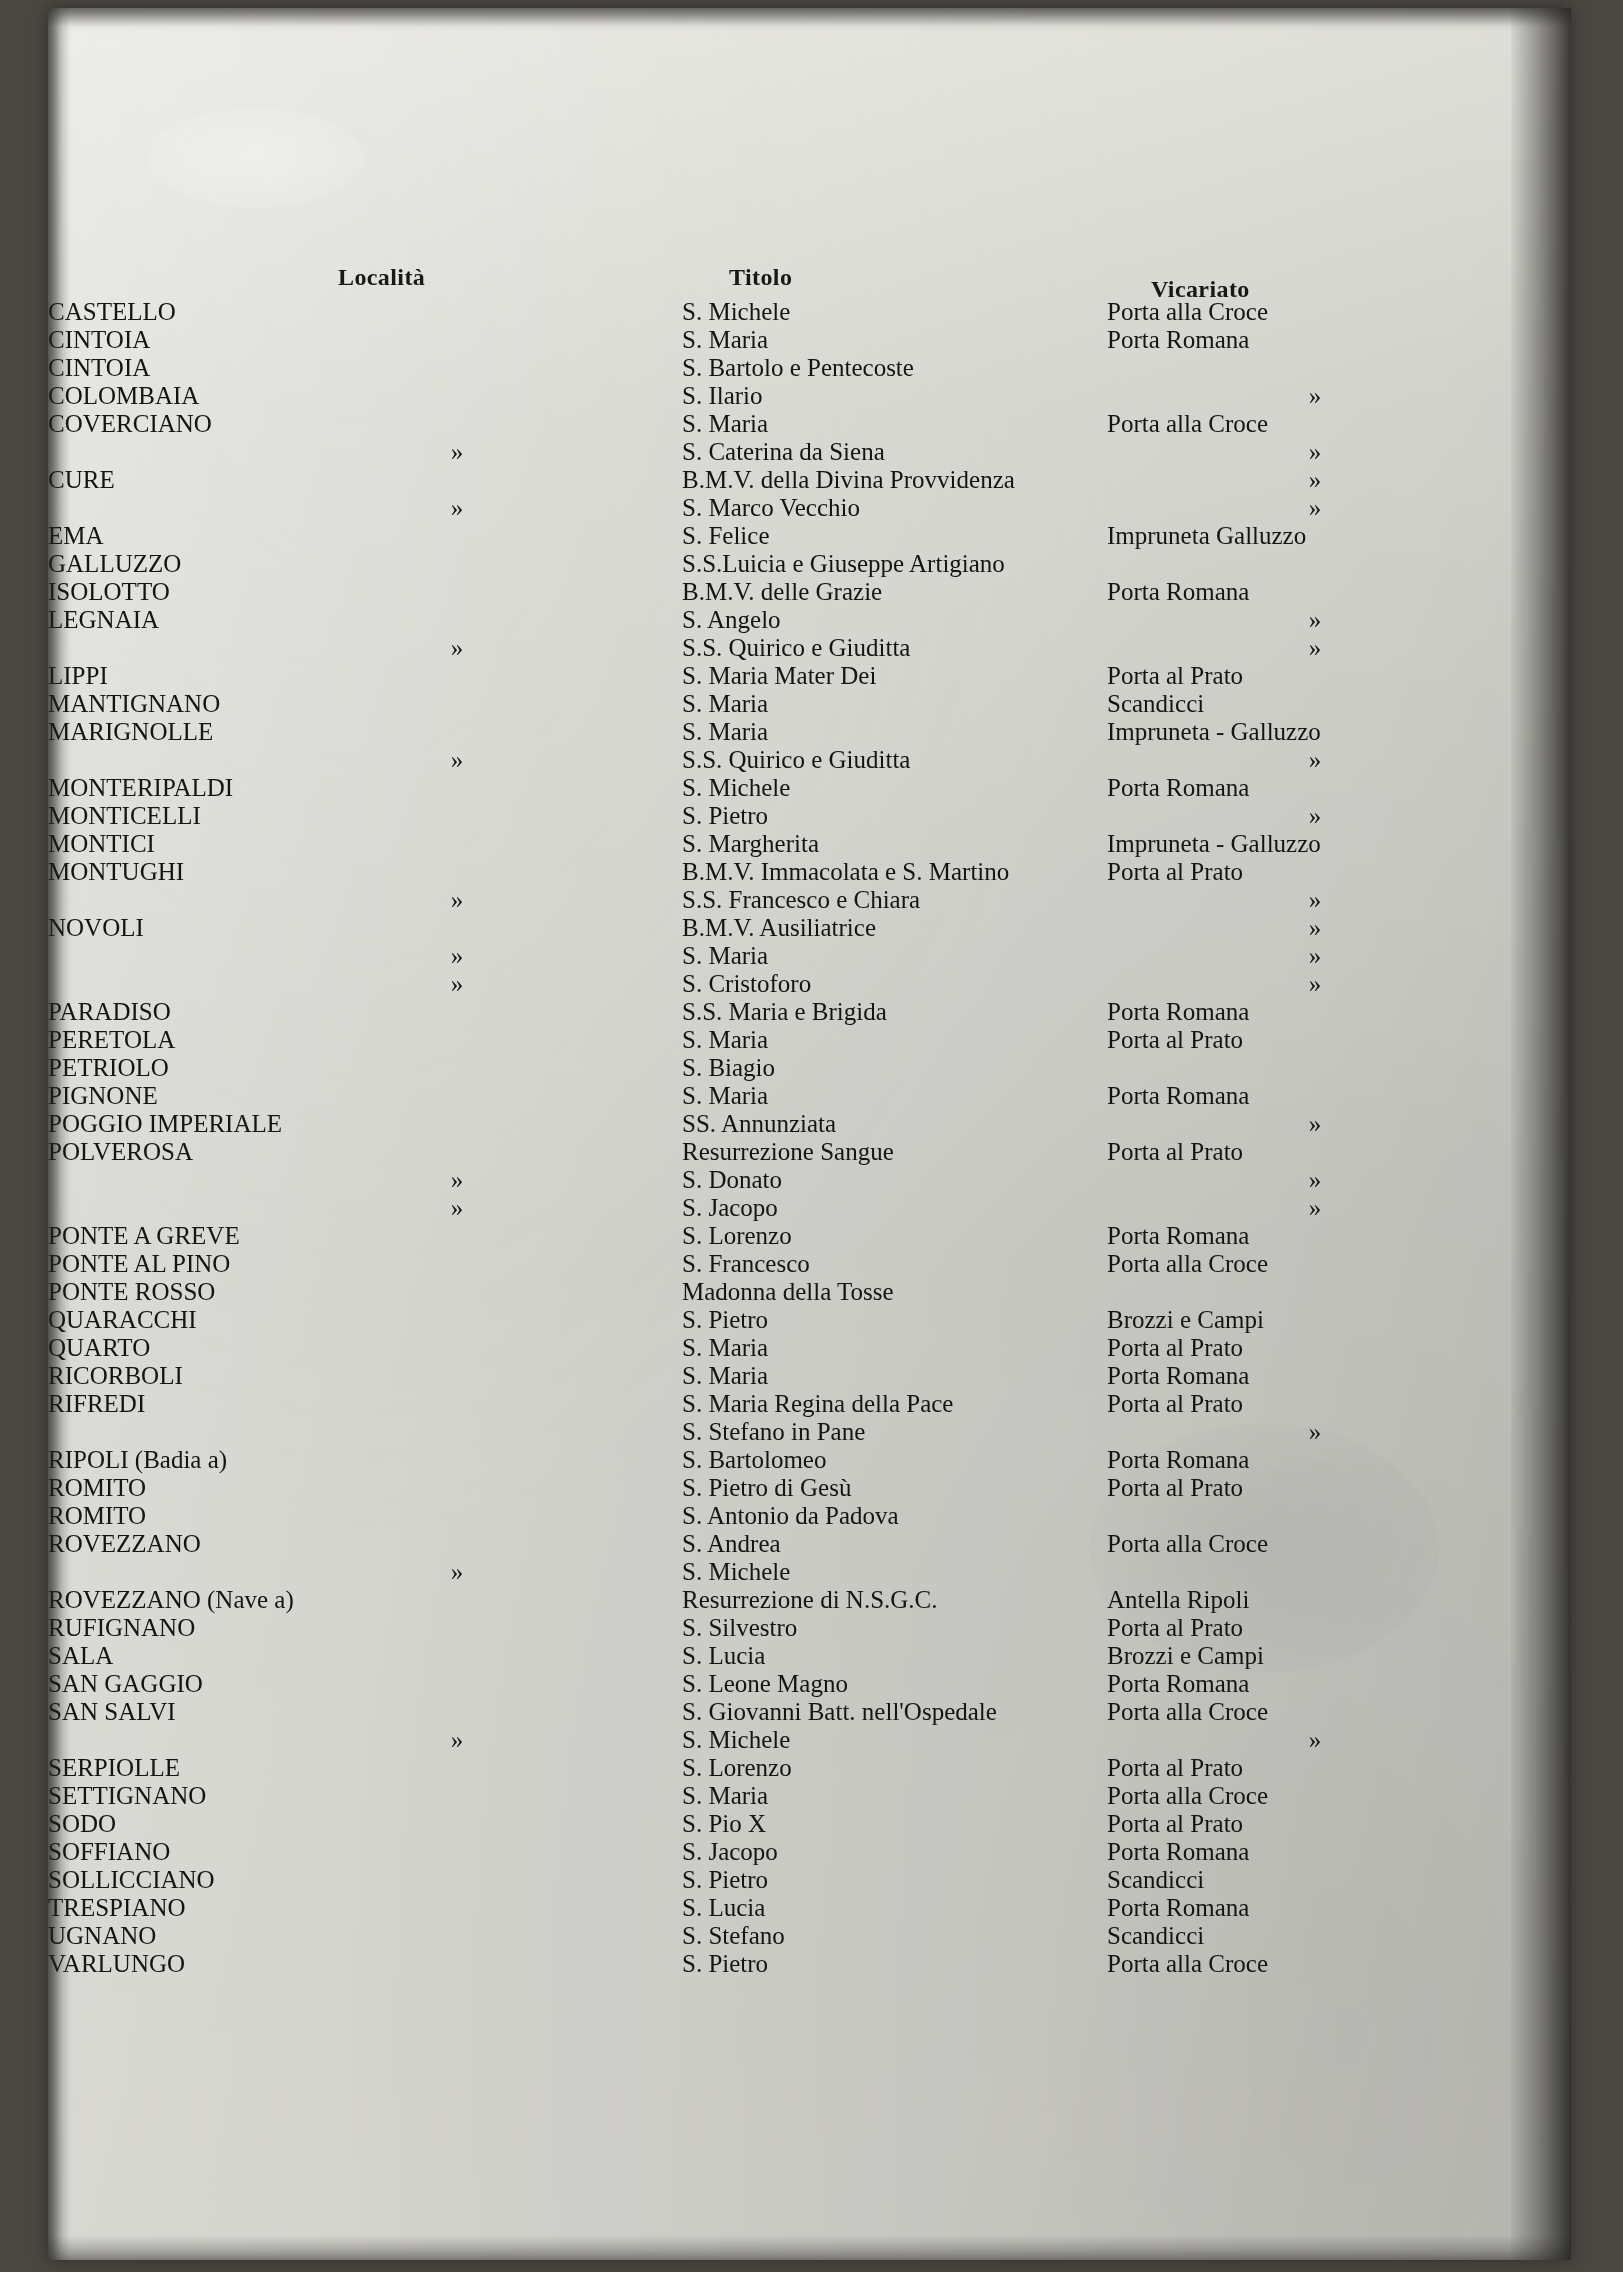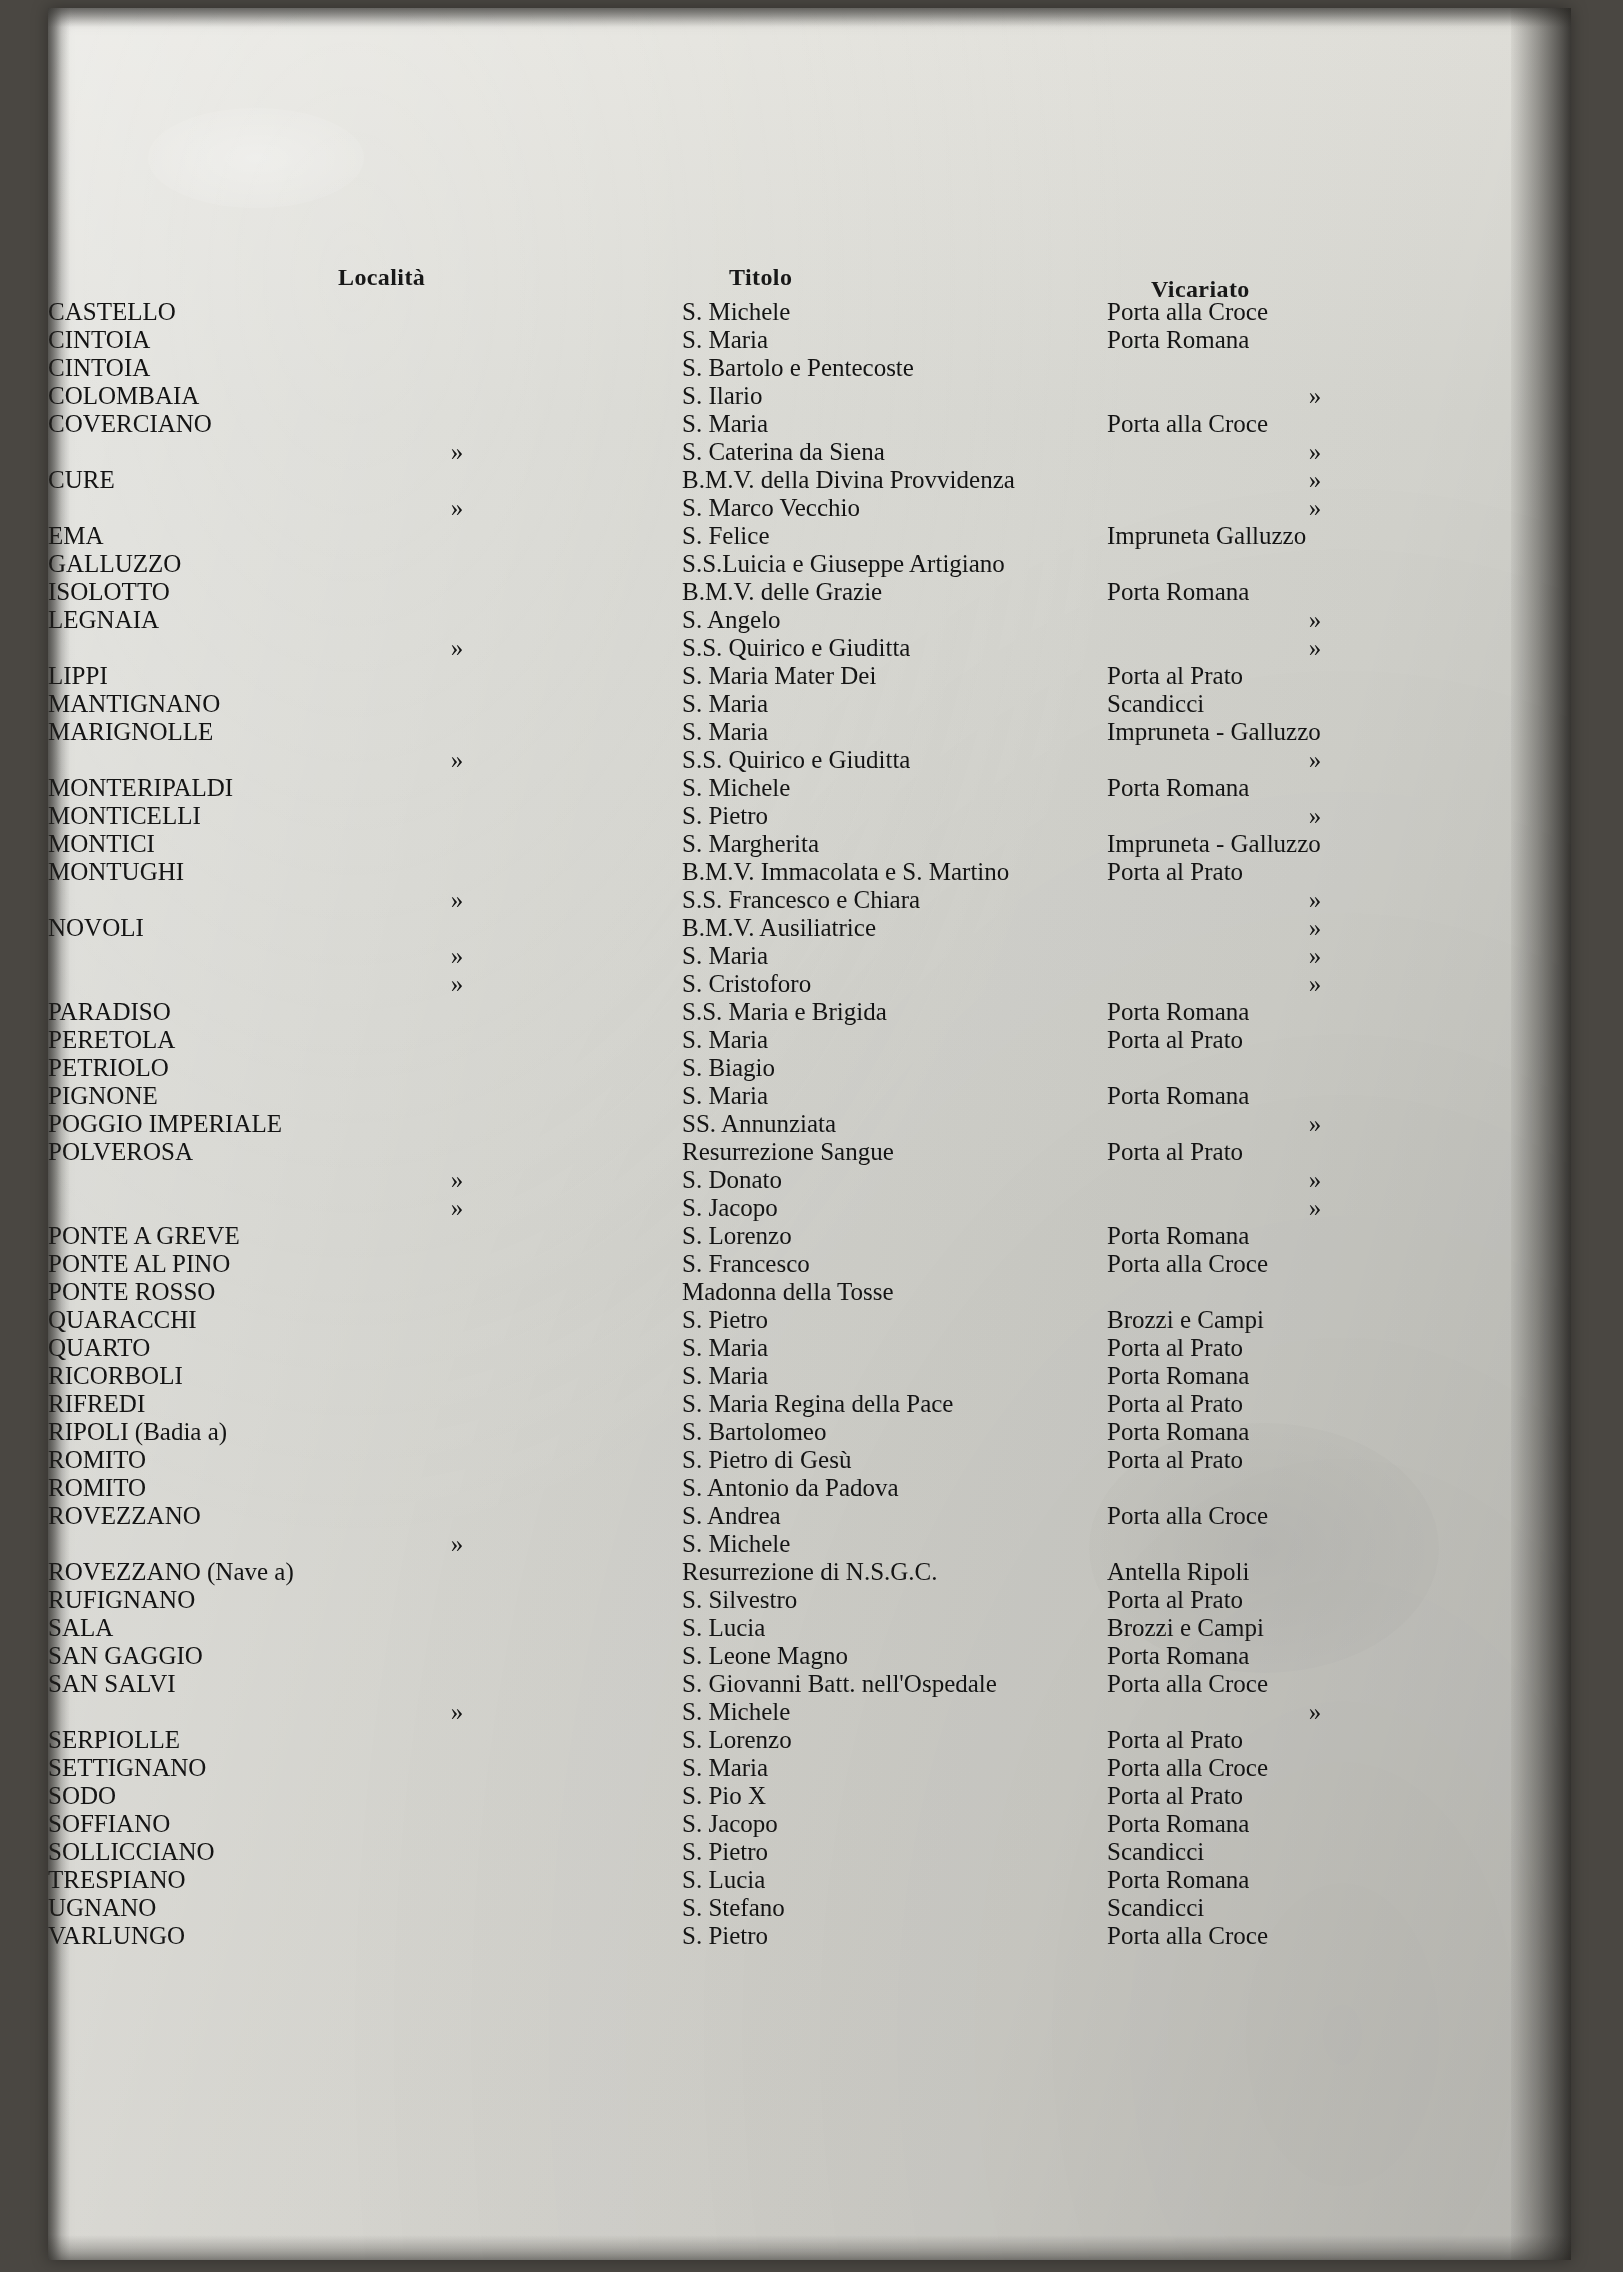--- a/index.html
+++ b/index.html
@@ -352,20 +352,25 @@
               <td class="c-loc">RICORBOLI</td>
               <td class="c-tit">S. Maria</td>
               <td class="c-vic">Porta Romana</td>
             </tr>
             <tr>
               <td class="c-loc">RIFREDI</td>
               <td class="c-tit">S. Maria Regina della Pace</td>
               <td class="c-vic">Porta al Prato</td>
             </tr>
             <tr>
+              <td class="c-loc"></td>
+              <td class="c-tit">S. Stefano in Pane</td>
+              <td class="c-vic center">»</td>
+            </tr>
+            <tr>
               <td class="c-loc">RIPOLI (Badia a)</td>
               <td class="c-tit">S. Bartolomeo</td>
               <td class="c-vic">Porta Romana</td>
             </tr>
             <tr>
               <td class="c-loc">ROMITO</td>
               <td class="c-tit">S. Pietro di Gesù</td>
               <td class="c-vic">Porta al Prato</td>
             </tr>
             <tr>

